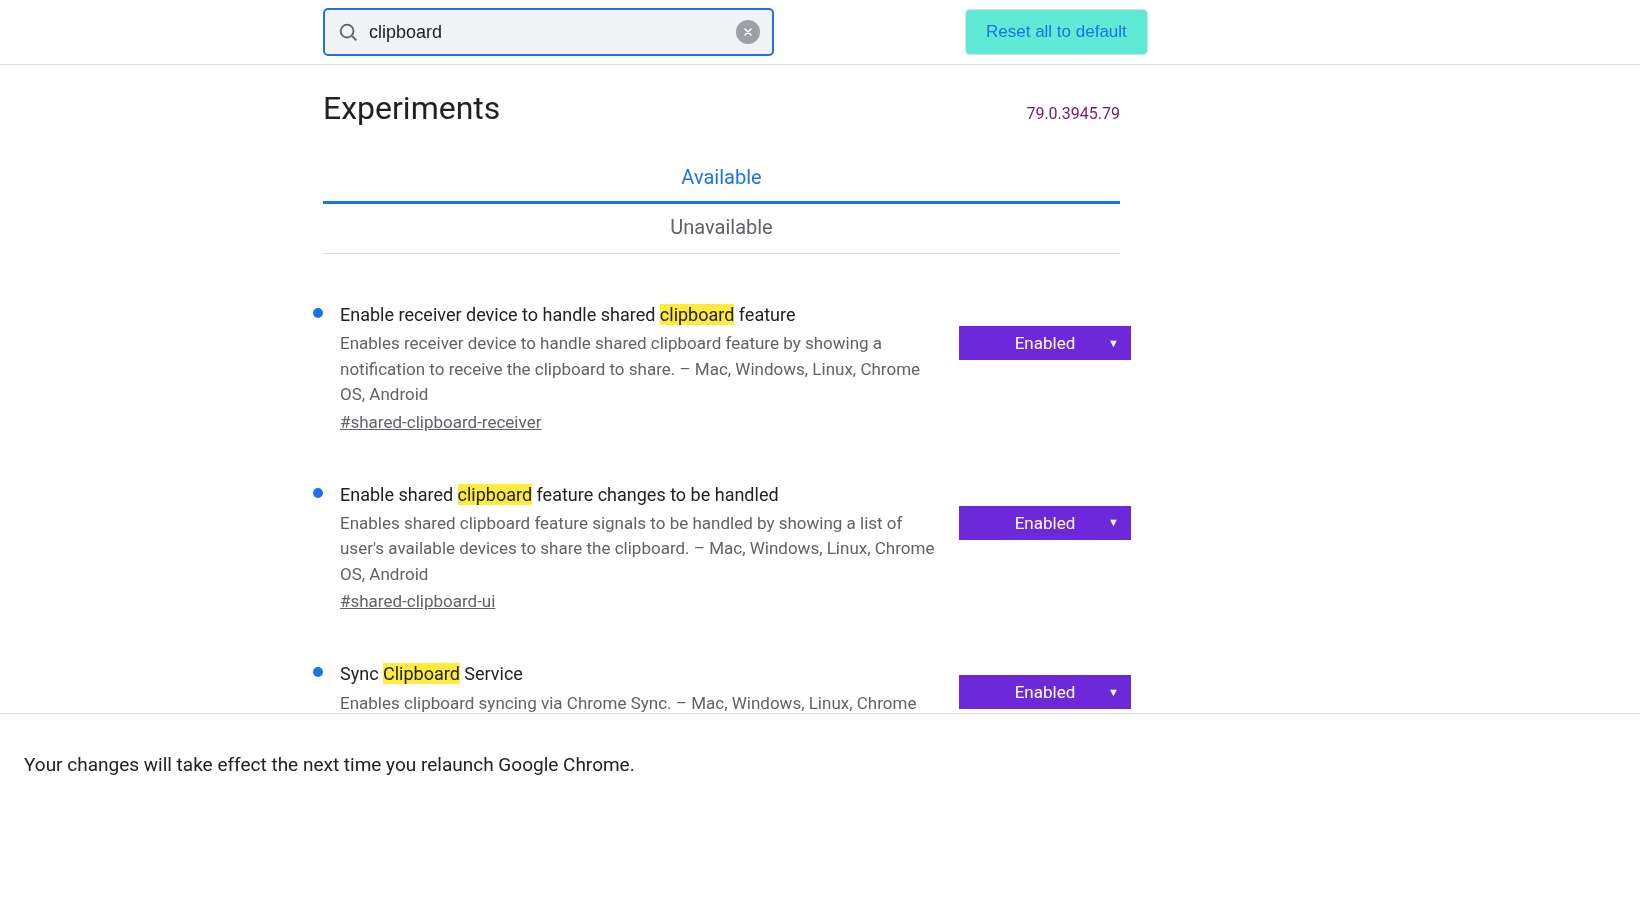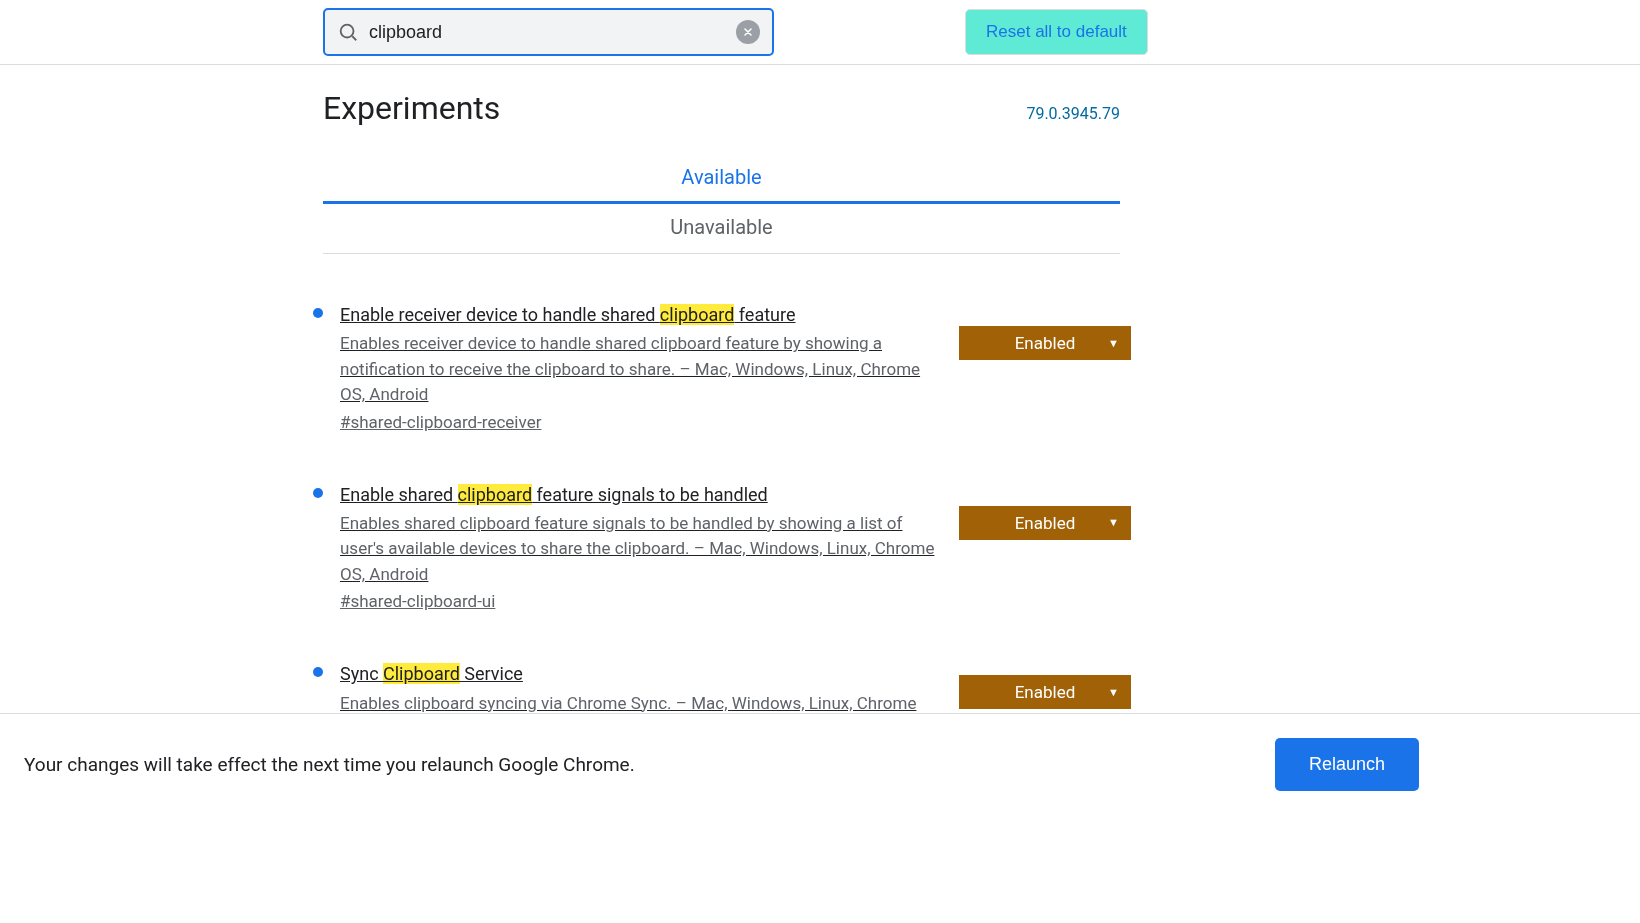--- a/index.html
+++ b/index.html
@@ -76,21 +76,21 @@
     align-items: baseline;
     justify-content: space-between;
   }
   .page-title {
     font-size: 32px;
     font-weight: 400;
     color: #202124;
   }
   .version {
     font-size: 16px;
-    color: #0369a1;
+    color: #701a75;
   }
   .tabs {
     display: flex;
     margin-top: 26px;
     border-bottom: 1px solid #dadce0;
     flex-direction: column;
   }
   .tab {
     flex: 1 1 50%;
     text-align: center;
@@ -103,21 +103,21 @@
   .tab.active {
     color: #1a73e8;
   }
   .tab.active::after {
     content: "";
     position: absolute;
     left: 0; right: 0; bottom: -1px;
     height: 3px;
     background: #1a73e8;
   }
-  .flags-list { margin-top: 48px; text-decoration: underline; }
+  .flags-list { margin-top: 48px; }
   .flag {
     position: relative;
     padding-left: 17px;
     margin-bottom: 50px;
   }
   .flag-dot {
     position: absolute;
     left: -10px;
     top: 6px;
     width: 10px;
@@ -150,21 +150,21 @@
     display: inline-block;
     margin-top: 4px;
     cursor: pointer;
   }
   .flag-select {
     position: absolute;
     right: -11px;
     top: 24px;
     width: 172px;
     height: 34px;
-    background: #a16207;
+    background: #6d28d9;
     color: #fff;
     border: none;
     display: flex;
     align-items: center;
     justify-content: center;
     font-size: 17px;
     cursor: pointer;
   }
   .flag-select .caret {
     position: absolute;
@@ -240,21 +240,21 @@
       <a class="flag-anchor">#shared-clipboard-receiver</a>
       <div class="flag-select">
         <span>Enabled</span>
         <span class="caret">▼</span>
       </div>
     </div>
 
     <div class="flag">
       <span class="flag-dot"></span>
       <div class="flag-title">
-        <span>Enable shared </span><mark>clipboard</mark><span> feature signals to be handled</span>
+        <span>Enable shared </span><mark>clipboard</mark><span> feature changes to be handled</span>
       </div>
       <div class="flag-desc">Enables shared clipboard feature signals to be handled by showing a list of user's available devices to share the clipboard. – Mac, Windows, Linux, Chrome OS, Android</div>
       <a class="flag-anchor">#shared-clipboard-ui</a>
       <div class="flag-select">
         <span>Enabled</span>
         <span class="caret">▼</span>
       </div>
     </div>
 
     <div class="flag" style="margin-bottom:0">
@@ -268,14 +268,13 @@
         <span>Enabled</span>
         <span class="caret">▼</span>
       </div>
     </div>
 
   </div>
 </div>
 
 <div class="bottom-bar">
   <span class="bottom-msg">Your changes will take effect the next time you relaunch Google Chrome.</span>
-  <button class="relaunch-btn">Relaunch</button>
 </div>
 
 </body></html>

